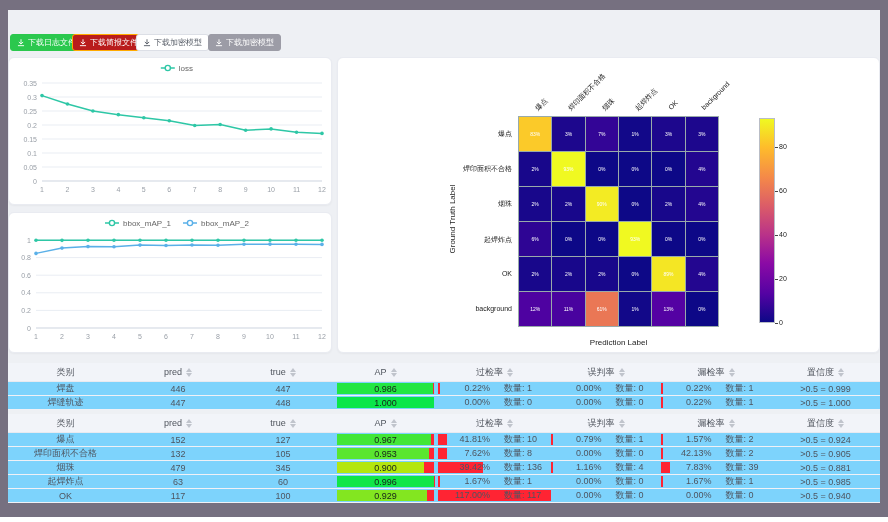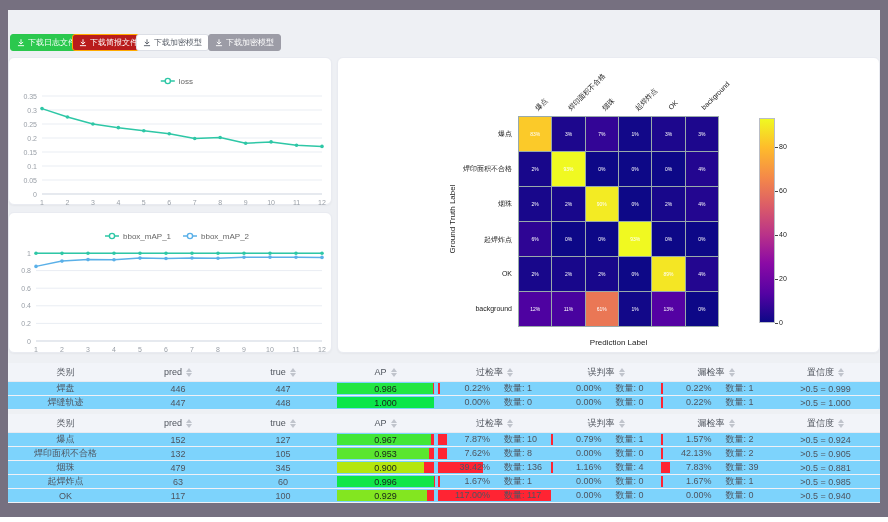--- a/index.html
+++ b/index.html
@@ -40,21 +40,21 @@
   .car{width:0;height:0;border-left:3px solid transparent;border-right:3px solid transparent;display:block;}
   .car.up{border-bottom:4px solid #c0c4cc;margin-bottom:1px;}
   .car.down{border-top:4px solid #c0c4cc;}
   .apwrap{position:absolute;left:4px;right:4px;top:1px;bottom:1px;display:flex;}
   .apfill,.apred{height:100%;}
   .apval{position:absolute;left:0;right:0;top:0;bottom:0;display:flex;align-items:center;justify-content:center;color:#17221a;}
   .redbar{position:absolute;left:0;top:1px;bottom:1px;background:#ff2433;}
   .pctflex{position:relative;display:flex;width:100%;height:13px;line-height:13px;}
   .pv{flex:0 0 46%;text-align:right;}
   .pc{flex:1;text-align:left;padding-left:14px;}
-  .chart-box{position:absolute;left:1px;top:1px;margin-top:13px;}
+  .chart-box{position:absolute;left:1px;top:1px;}
 </style>
 </head>
 <body>
 
 <div id="app">
   <div id="content">
     <div id="toolbar">
         <button class="btn" style="left: 2px; min-width: 56px; background: rgb(43, 200, 78); color: rgb(255, 255, 255); border-color: rgb(43, 200, 78);">
           <svg width="8" height="8" viewBox="0 0 12 12">
             <path d="M6 1v6M3.2 4.8L6 7.6 8.8 4.8M2 10h8" stroke="currentColor" stroke-width="1.4" fill="none" stroke-linecap="round"></path>
@@ -472,21 +472,21 @@
             <td>
               <div class="apwrap">
                 <div class="apfill" style="width: 96.7%; background: rgb(66, 230, 55);"></div>
                 <div class="apred" style="width: 3.3%; background: rgb(255, 36, 51);"></div>
               </div>
               <span class="apval">0.967</span>
             </td>
             <td>
               <div class="redbar" style="width: 7.87%; min-width: 2px;"></div>
               <div class="pctflex">
-                <span class="pv">7.87%</span>
+                <span class="pv">41.81%</span>
                 <span class="pc">数量: 10</span>
               </div>
             </td>
             <td>
               <div class="redbar" style="width: 0.79%; min-width: 2px;"></div>
               <div class="pctflex">
                 <span class="pv">0.79%</span>
                 <span class="pc">数量: 1</span>
               </div>
             </td>

